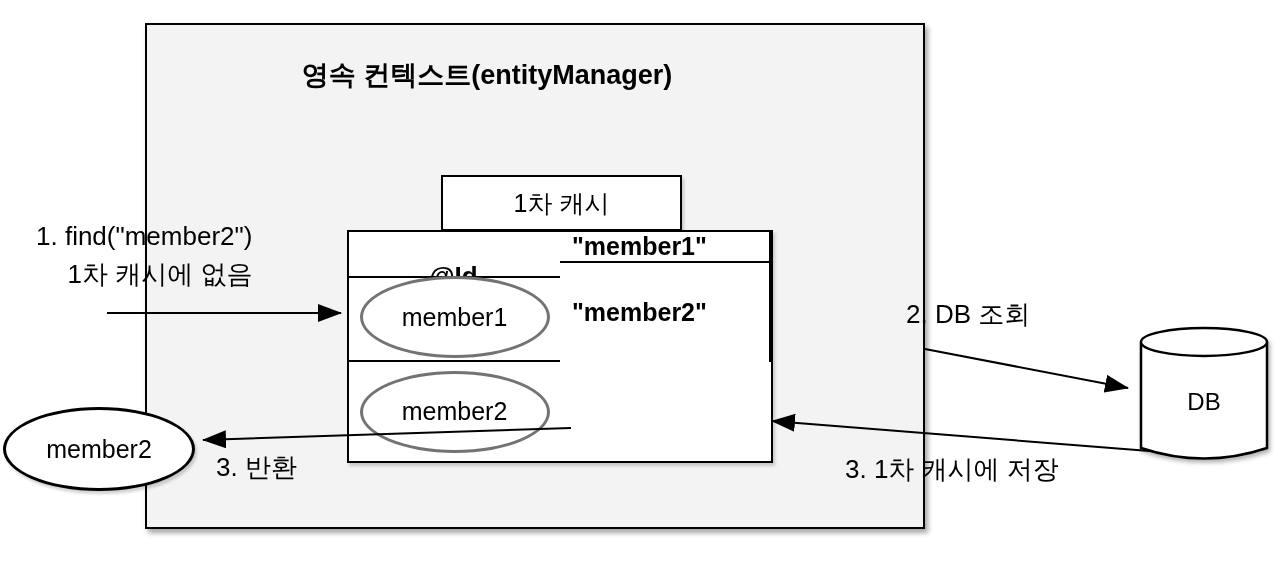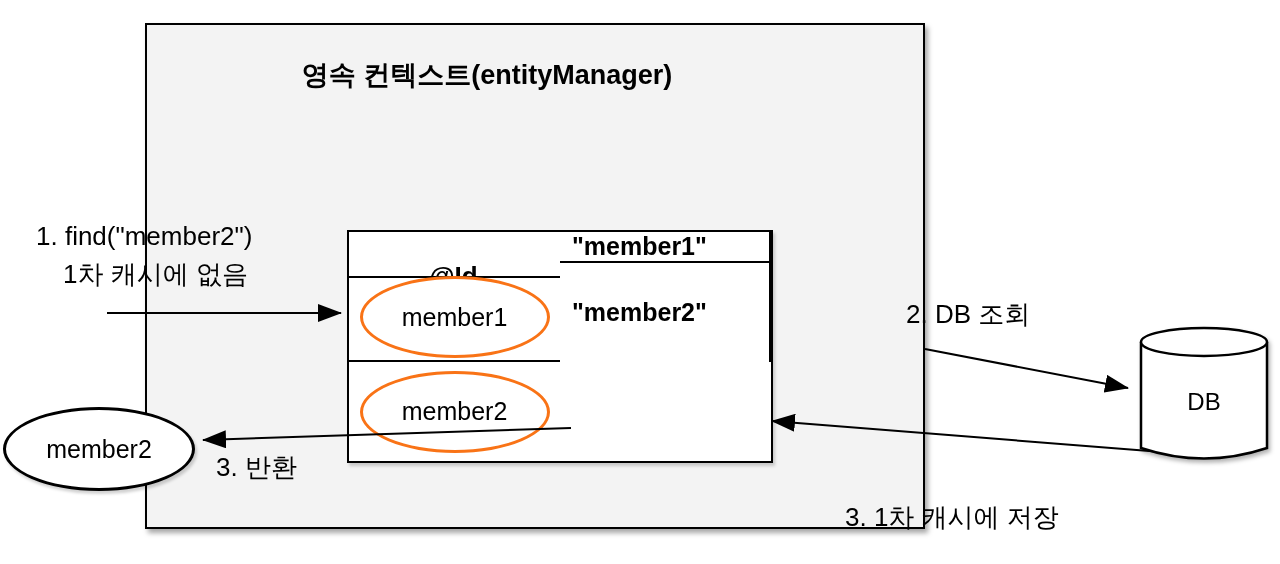--- a/index.html
+++ b/index.html
@@ -40,55 +40,58 @@
   }
   .col1{border-right:2px solid #000;}
   .row1{border-bottom:2px solid #000;}
   .id-cell{
     display:flex;align-items:center;padding-left:12px;
     font-weight:bold;font-size:25px;
   }
   .entity-cell{display:flex;align-items:center;justify-content:center;}
   .entity-cell.bottom{align-items:flex-end;padding-bottom:2px;}
   .ellipse{
-    width:184px;height:76px;background:#ffffff;border:3px solid #f97316;
+    width:184px;height:76px;background:#ffffff;border:3px solid #737373;
     border-radius:50%;display:flex;align-items:center;justify-content:center;
     font-size:25px;
   }
   
   .result-ellipse{
     position:absolute;left:3px;top:407px;width:186px;height:78px;
     background:#ffffff;border:3px solid #000;border-radius:50%;
     display:flex;align-items:center;justify-content:center;
     font-size:25px;z-index:3;
     box-shadow:2px 3px 3px rgba(0,0,0,0.18);
   }
   
   .step-label{position:absolute;font-size:26px;z-index:4;white-space:nowrap;}
   .find-label{left:36px;top:217px;line-height:38px;}
-  .find-label .line2{padding-left:27px;}
+  .find-label .line2{padding-left:27px;text-align:right;}
   .db-query-label{left:906px;top:297px;}
-  .cache-store-label{left:845px;top:452px;margin-top:48px;}
+  .cache-store-label{left:845px;top:452px;}
   .return-label{left:216px;top:450px;}
   
   .overlay{position:absolute;left:0;top:0;z-index:5;pointer-events:none;}
   .arrow{stroke:#000;stroke-width:2;}
   .cyl{filter:drop-shadow(2px 3px 2px rgba(0,0,0,0.3));}
   .cyl-shape{fill:#ffffff;stroke:#000;stroke-width:2.5;}
   .db-text{font-size:24px;fill:#000;}
 </style>
 </head>
 <body>
 
 <div class="canvas">
 
   <div class="context-box"></div>
 
   <div class="context-title">영속 컨텍스트(entityManager)</div>
 
+  <div class="cache-box">
+    <span>1차 캐시</span>
+  </div>
 
   <div class="cache-table">
     <div class="th col1">@Id</div>
 
     <div class="id-cell col1 row1">"member1"</div>
     <div class="entity-cell row1 bottom">
       <div class="ellipse">
         <span>member1</span>
       </div>
     </div>

